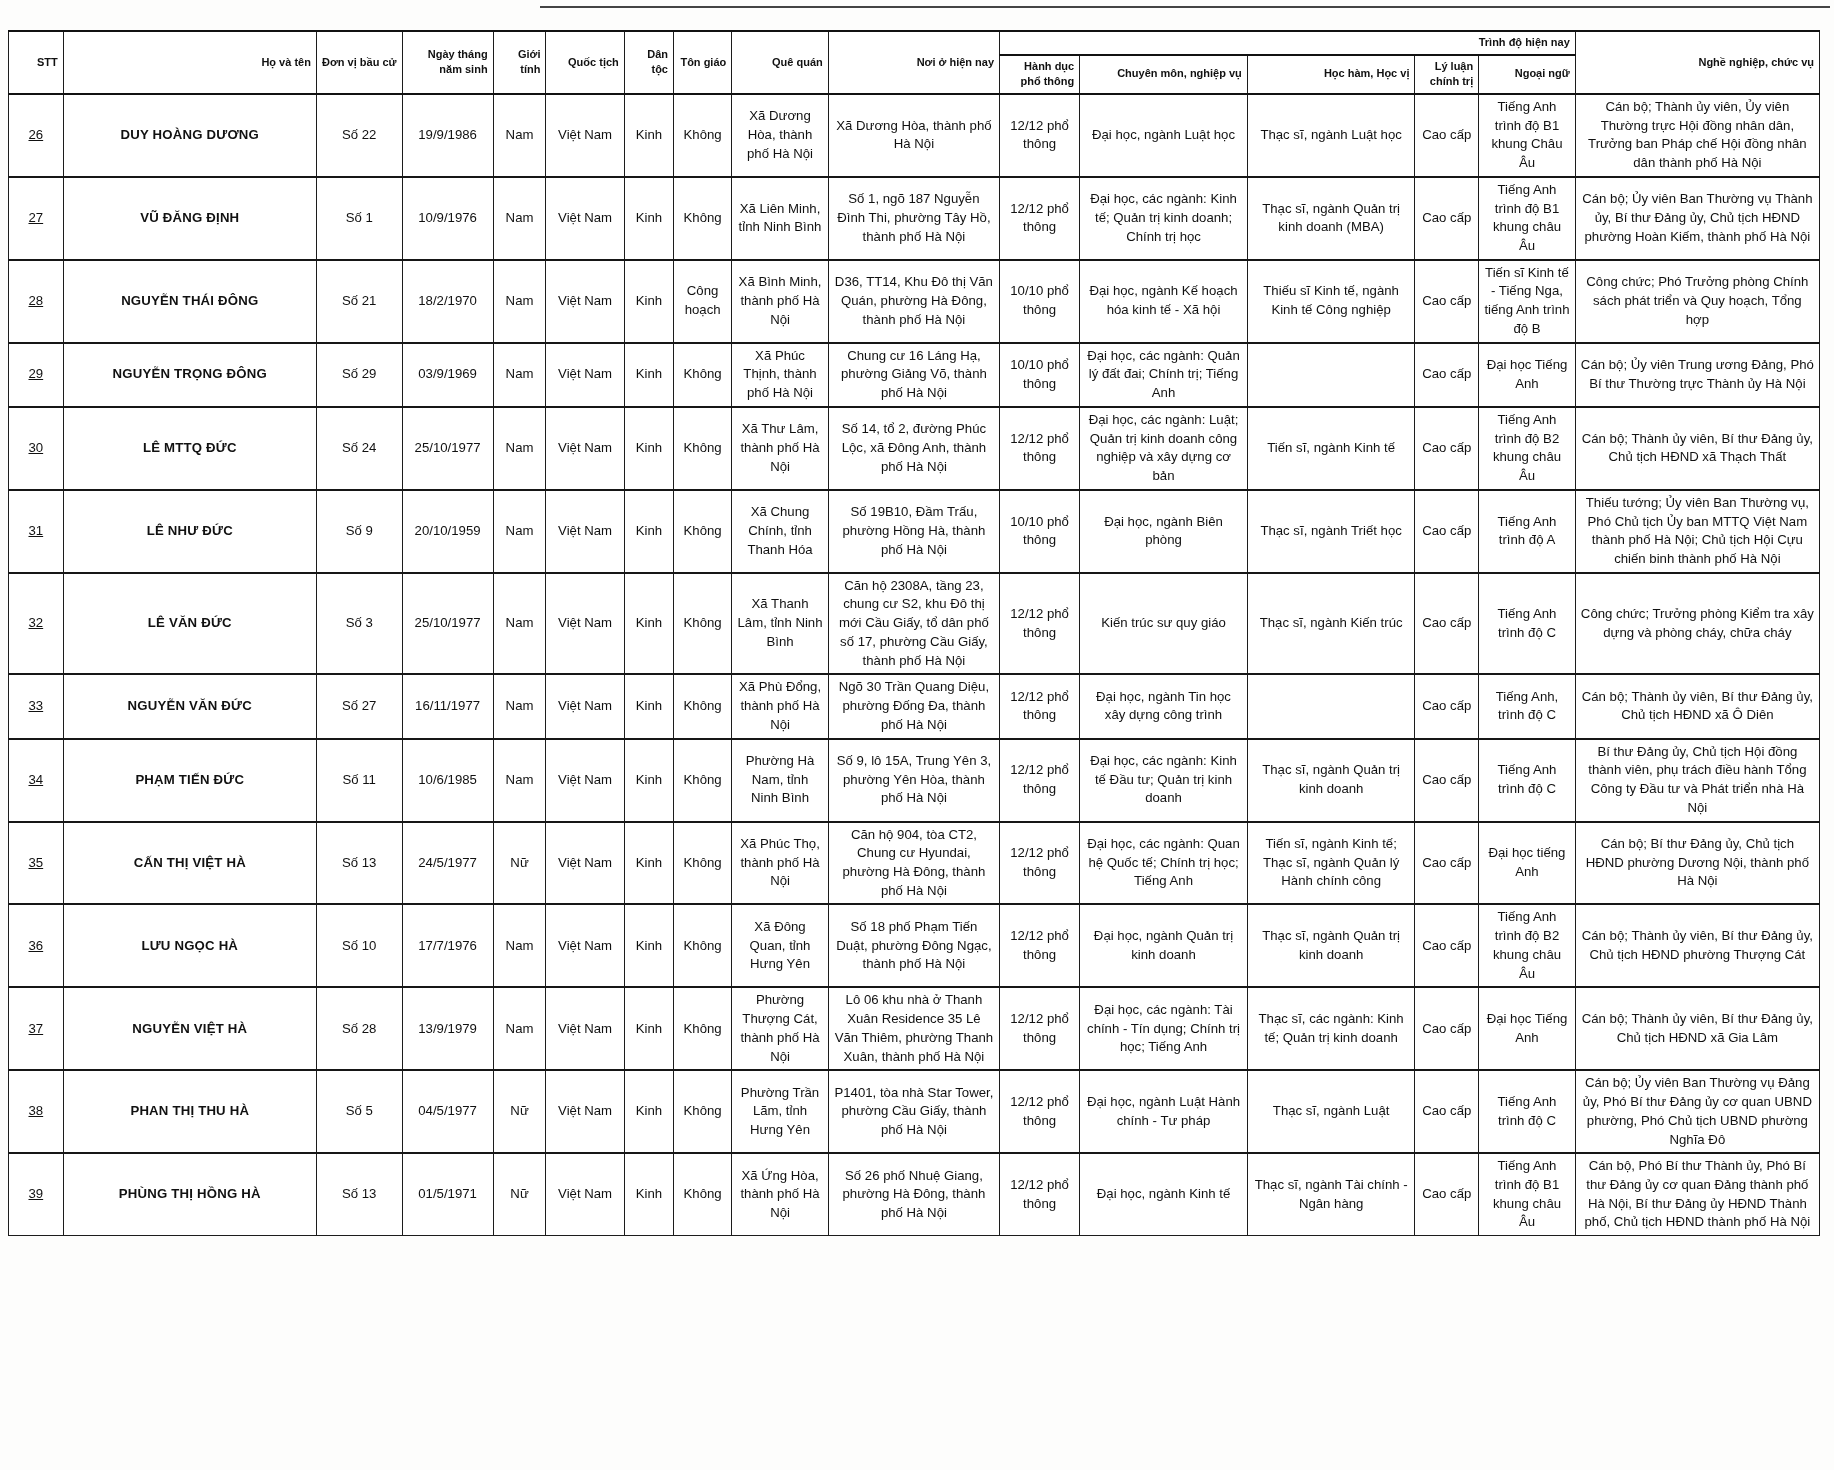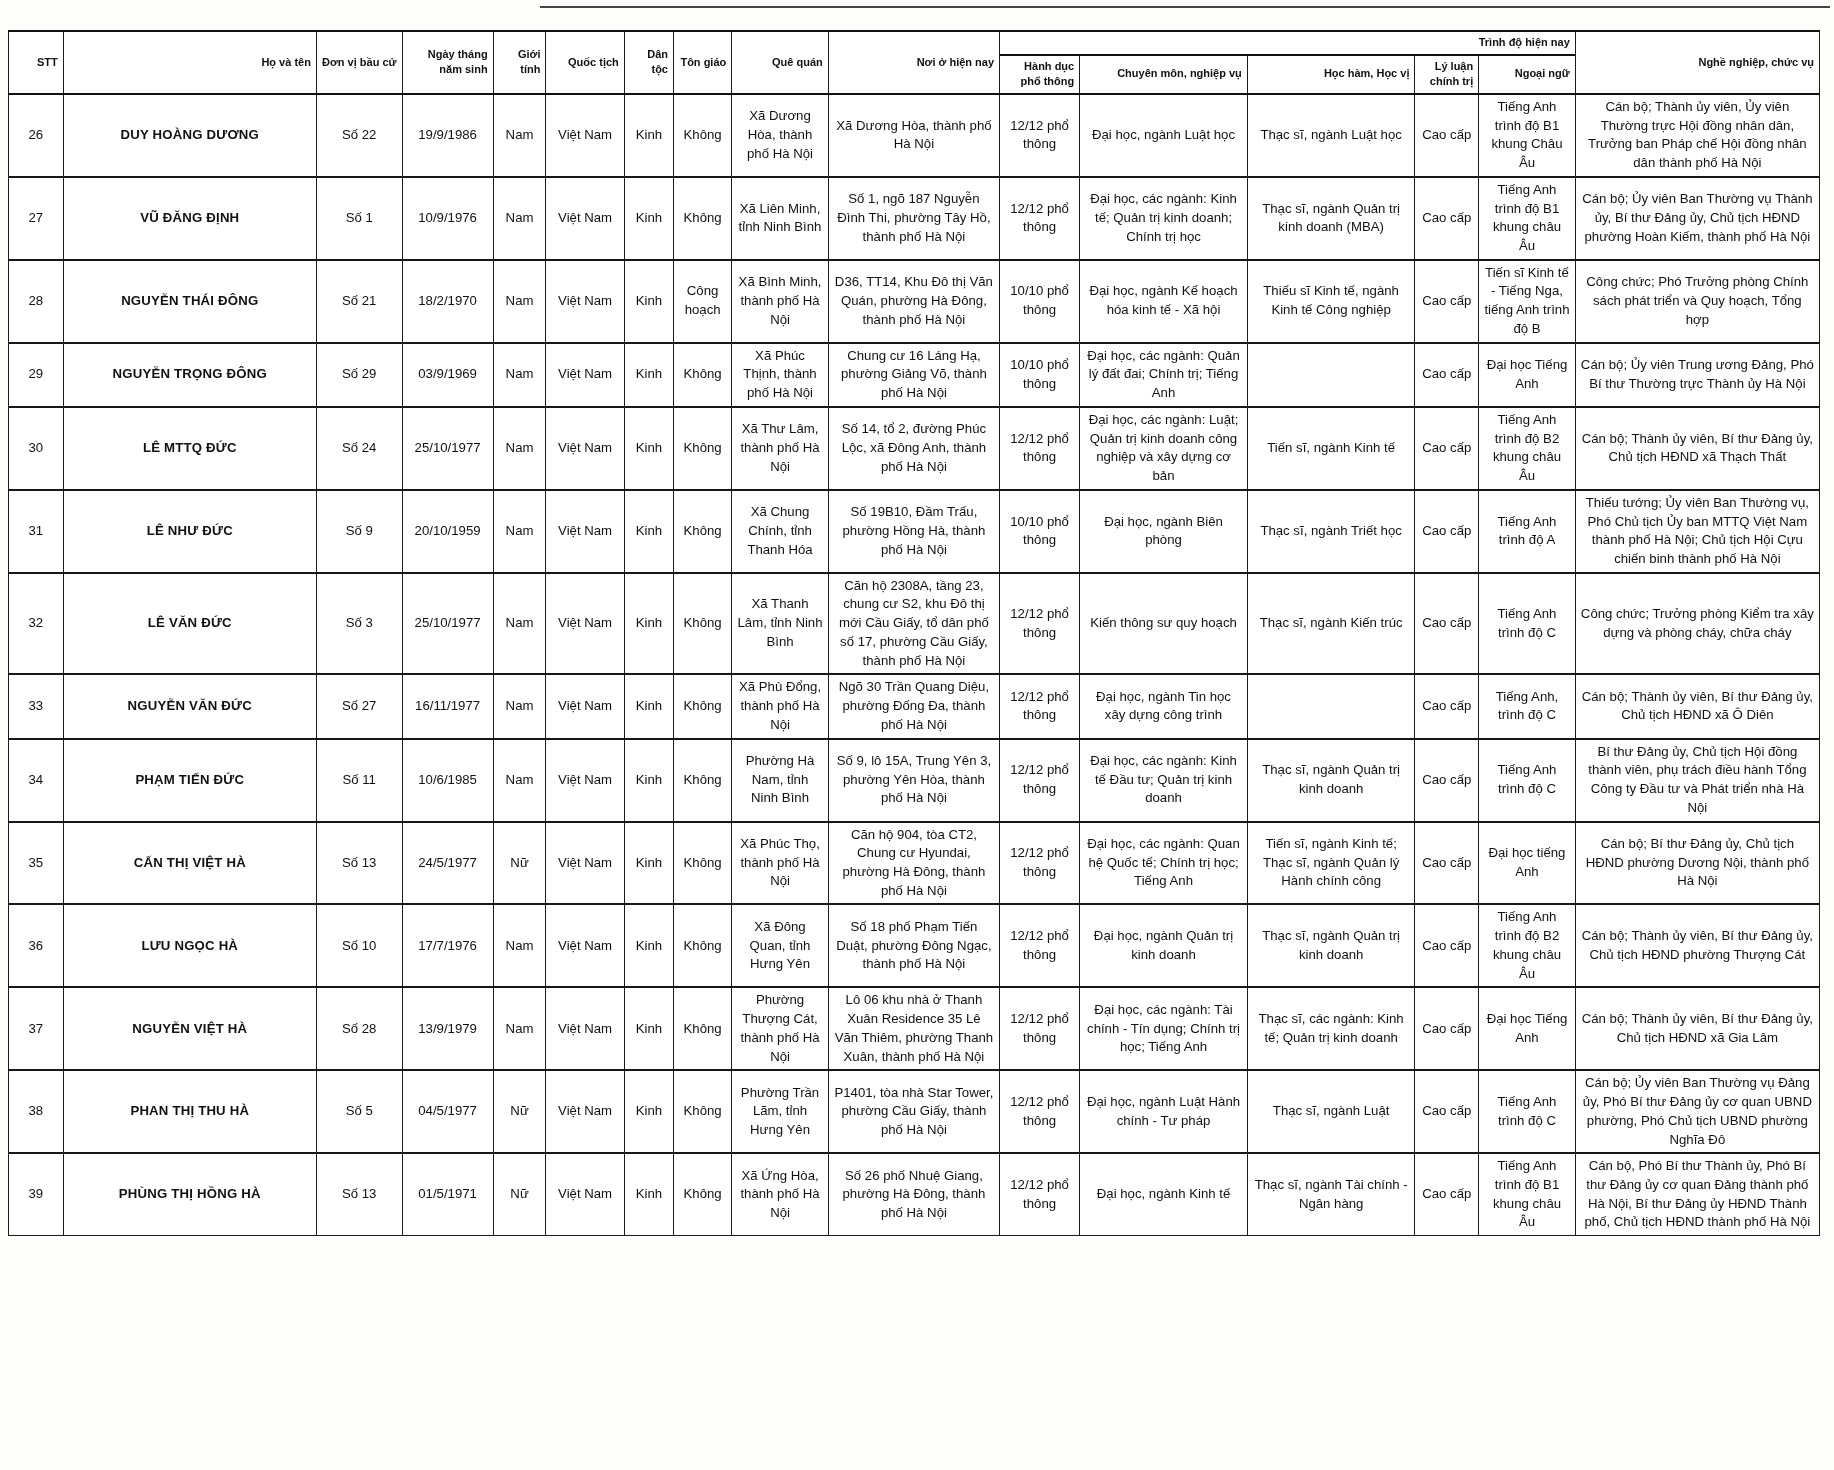--- a/index.html
+++ b/index.html
@@ -36,21 +36,21 @@
     text-align:right;
   }
   table.roster tbody tr > *{
     border-top:2.2px solid #161616;
   }
   td.cell-name{
     text-align:left;
     font-weight:700;
     letter-spacing:.2px;
   }
-  td.cell-stt{font-weight:500;}
+  td.cell-stt{font-weight:500;text-decoration:underline;}
   tr.h1 th{border-top:2.4px solid #111;}
 </style>
 </head>
 <body>
 
 <div class="scan-top-line"></div>
 
 <table class="roster">
   <colgroup>
     <col style="width:3.0%">
@@ -207,21 +207,21 @@
         <td class="cell-name">LÊ VĂN ĐỨC</td>
         <td class="cell-unit">Số 3</td>
         <td class="cell-dob">25/10/1977</td>
         <td class="cell-gender">Nam</td>
         <td class="cell-nationality">Việt Nam</td>
         <td class="cell-ethnicity">Kinh</td>
         <td class="cell-religion">Không</td>
         <td class="cell-hometown">Xã Thanh Lâm, tỉnh Ninh Bình</td>
         <td class="cell-residence">Căn hộ 2308A, tầng 23, chung cư S2, khu Đô thị mới Cầu Giấy, tổ dân phố số 17, phường Cầu Giấy, thành phố Hà Nội</td>
         <td class="cell-education">12/12 phổ thông</td>
-        <td class="cell-professional">Kiến thông sư quy hoạch</td>
+        <td class="cell-professional">Kiến trúc sư quy giáo</td>
         <td class="cell-degree">Thạc sĩ, ngành Kiến trúc</td>
         <td class="cell-politics">Cao cấp</td>
         <td class="cell-language">Tiếng Anh trình độ C</td>
         <td class="cell-occupation">Công chức; Trưởng phòng Kiểm tra xây dựng và phòng cháy, chữa cháy</td>
       </tr>
       <tr>
         <td class="cell-stt">33</td>
         <td class="cell-name">NGUYỄN VĂN ĐỨC</td>
         <td class="cell-unit">Số 27</td>
         <td class="cell-dob">16/11/1977</td>

